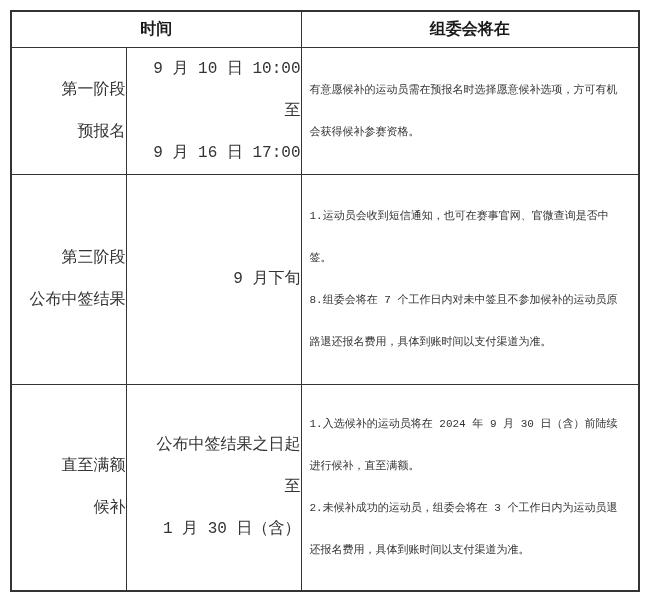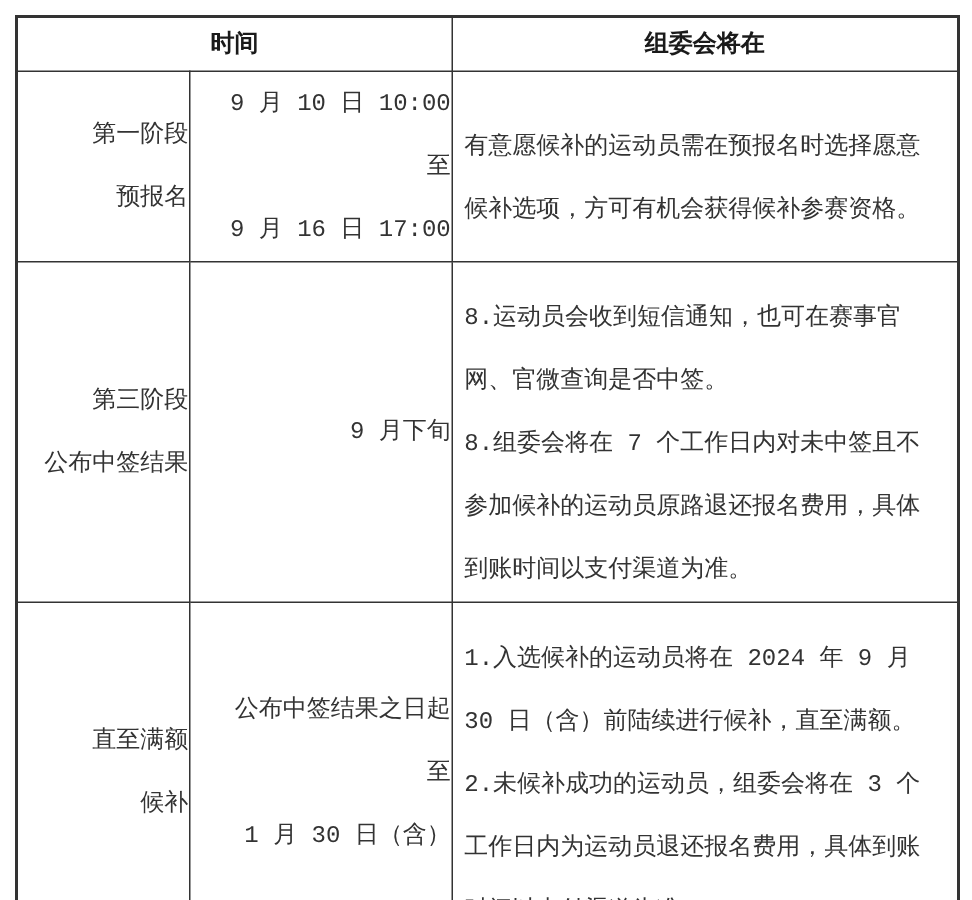--- a/index.html
+++ b/index.html
@@ -32,23 +32,23 @@
   }
   td.stage-cell, td.time-cell {
     text-align: right;
     font-size: 16px;
     color: #333333;
   }
   td.stage-cell div, td.time-cell div {
     line-height: 42px;
   }
   td.notes-cell {
-    font-size: 16px;
+    font-size: 11px;
     text-align: left;
-    padding: 16px 18px 0 8px;
+    padding: 0 18px 0 8px;
     color: #333333;
   }
   td.notes-cell p {
     line-height: 42px;
   }
   tr.row-1 { height: 127px; }
   tr.row-2 { height: 210px; }
   tr.row-3 { height: 207px; }
 </style>
 </head>
@@ -85,21 +85,21 @@
 
       <tr class="row-2">
         <td class="stage-cell">
           <div>第三阶段</div>
           <div>公布中签结果</div>
         </td>
         <td class="time-cell">
           <div>9 月下旬</div>
         </td>
         <td class="notes-cell">
-          <p>8.运动员会收到短信通知，也可在赛事官网、官微查询是否中签。</p>
+          <p>1.运动员会收到短信通知，也可在赛事官网、官微查询是否中签。</p>
           <p>8.组委会将在 7 个工作日内对未中签且不参加候补的运动员原路退还报名费用，具体到账时间以支付渠道为准。</p>
         </td>
       </tr>
 
       <tr class="row-3">
         <td class="stage-cell">
           <div>直至满额</div>
           <div>候补</div>
         </td>
         <td class="time-cell">

